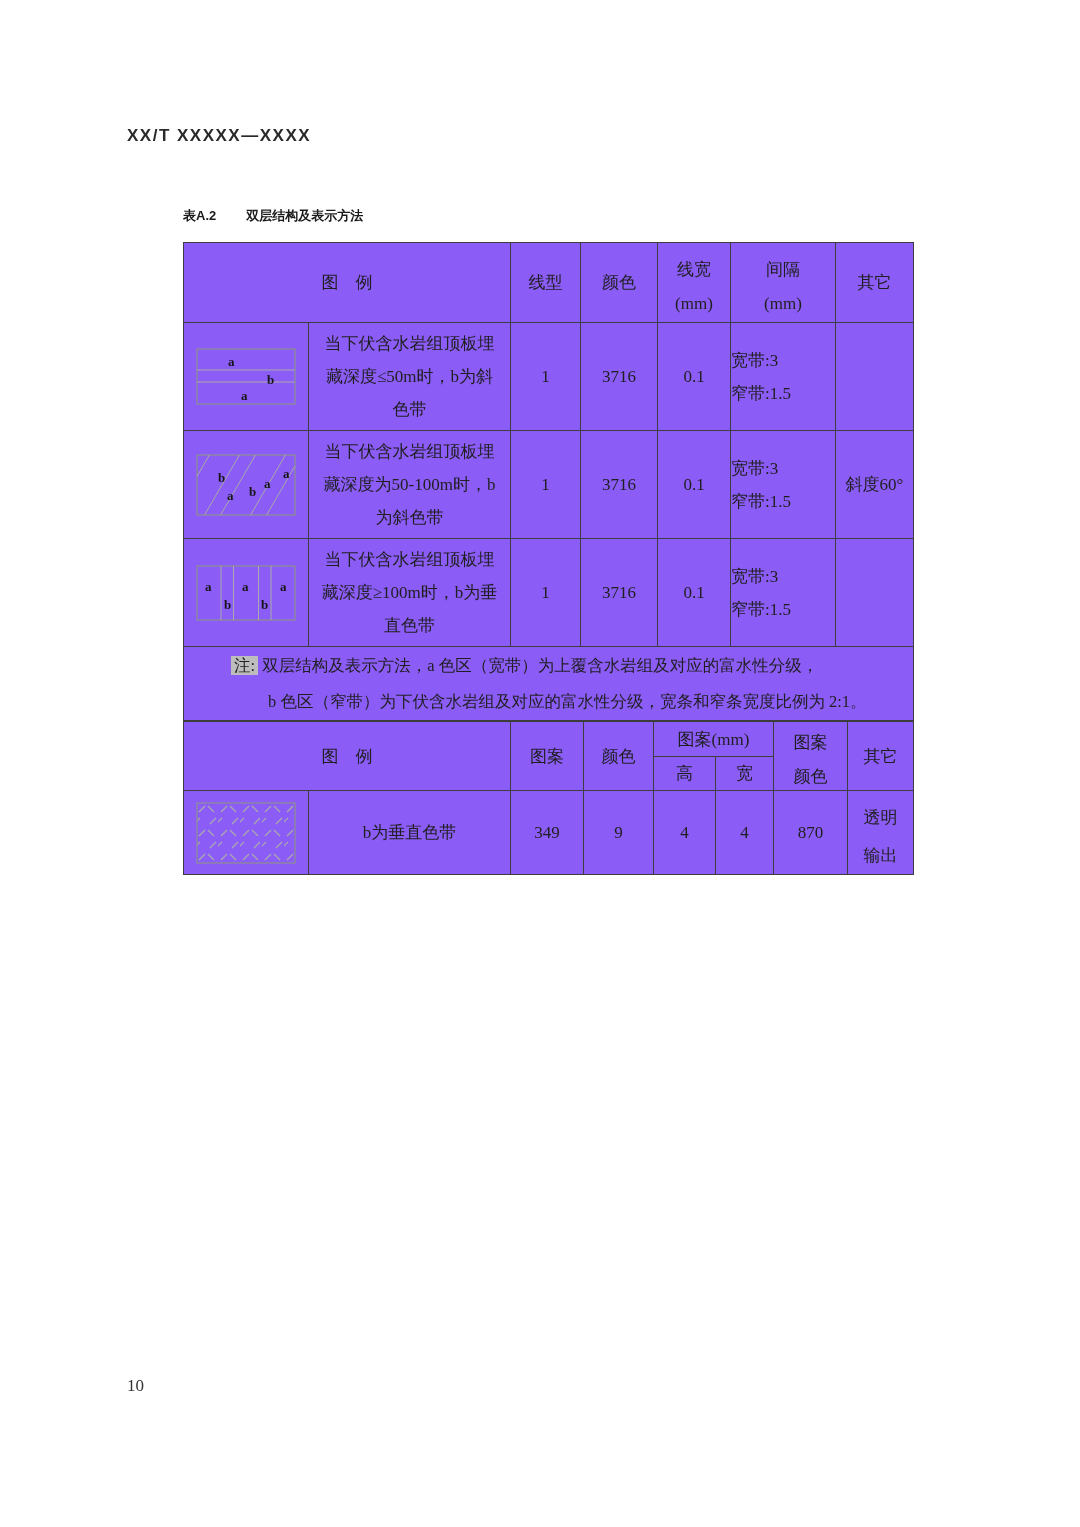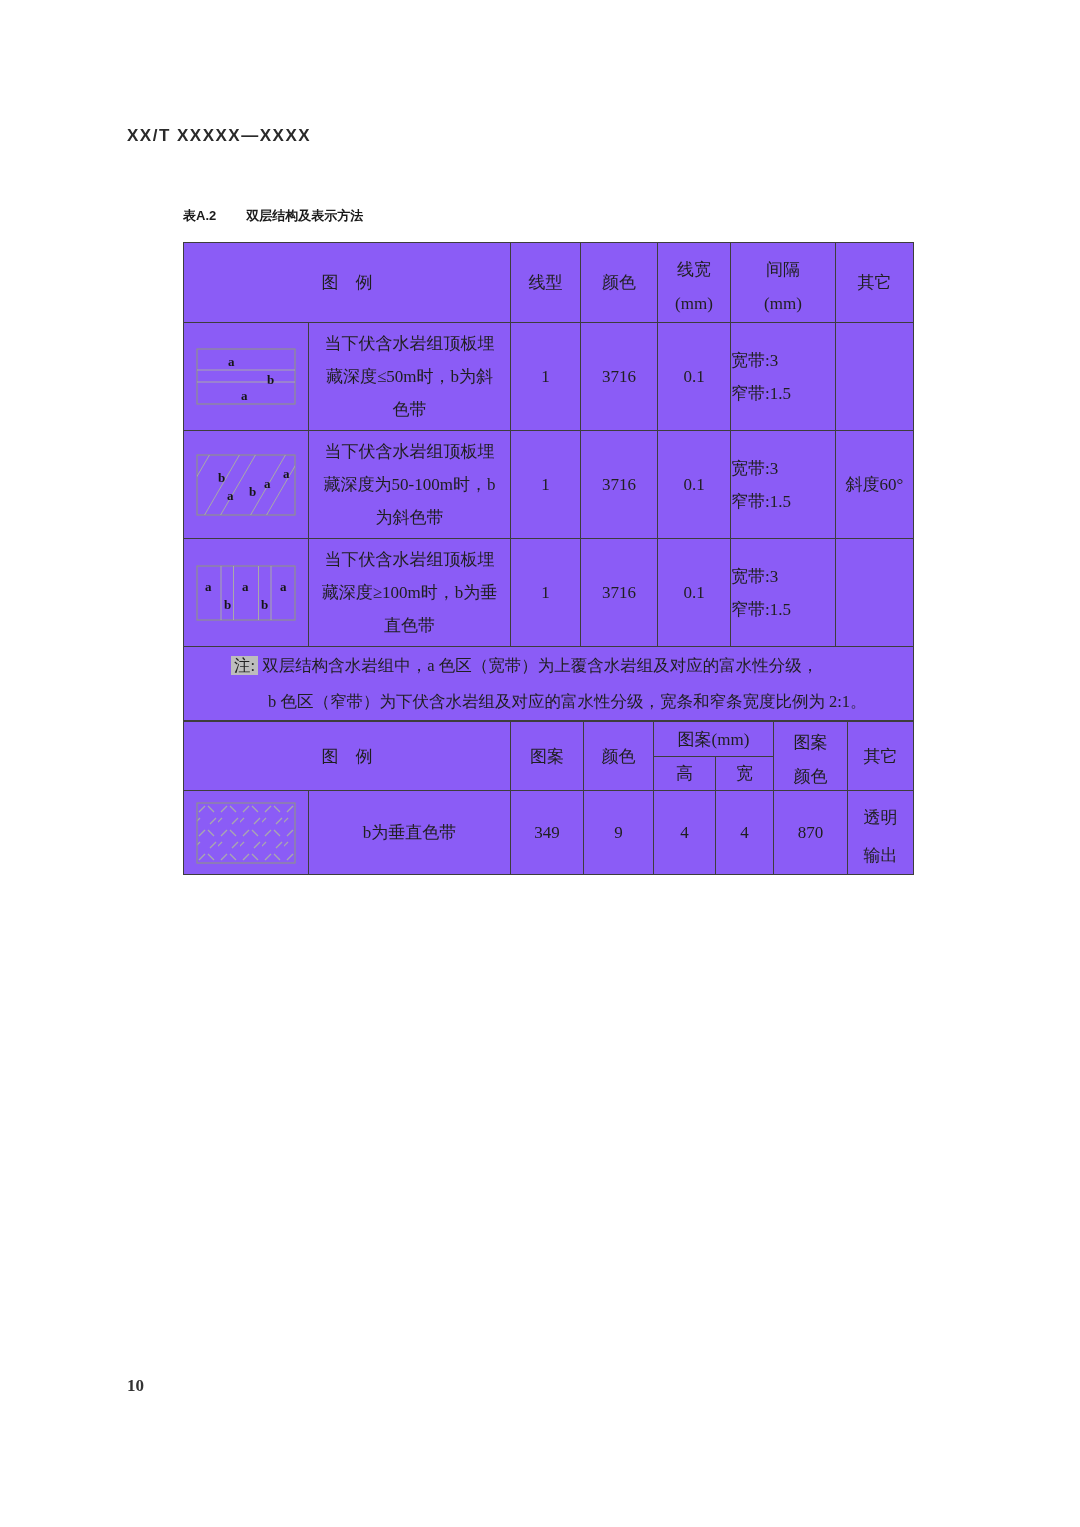--- a/index.html
+++ b/index.html
@@ -7,21 +7,21 @@
   body {
     width:1080px; height:1527px; position:relative; overflow:hidden;
     font-family:"Liberation Serif","DejaVu Serif",serif;
     color:#1f1f1f;
   }
   .doc-header {
     position:absolute; top:126px; left:127px;
     font-family:"Liberation Sans","DejaVu Sans",sans-serif;
     font-size:17px; font-weight:600; letter-spacing:1.5px; color:#2a2a2a;
   }
-  .page-num { position:absolute; top:1376px; left:127px; font-size:17px; color:#333;font-weight:bold; }
+  .page-num { position:absolute; top:1376px; left:127px; font-size:17px; color:#333; }
 
   .content { position:absolute; top:207px; left:183px; width:730px; }
 
   .tbl-title {
     width:730px; 
     font-family:"Liberation Sans","DejaVu Sans",sans-serif;
     font-weight:bold; font-size:13px; color:#1a1a1a;
     margin-bottom:17px;
   }
   .tbl-title .t-label { margin-right:30px; }
@@ -174,21 +174,21 @@
       <td>0.1</td>
       <td class="gap-cell">
         <div>宽带:3</div>
         <div>窄带:1.5</div>
       </td>
       <td></td>
     </tr>
 
     <tr class="h-note">
       <td colspan="7" class="note-cell">
-        <div class="nl"><span class="note-label">注:</span> <span>双层结构含水岩组中，a 色区（宽带）为上覆含水岩组及对应的富水性分级，</span></div>
+        <div class="nl"><span class="note-label">注:</span> <span>双层结构及表示方法，a 色区（宽带）为上覆含水岩组及对应的富水性分级，</span></div>
         <div class="nl note-line2">b 色区（窄带）为下伏含水岩组及对应的富水性分级，宽条和窄条宽度比例为 2:1。</div>
       </td>
     </tr>
   </tbody>
     </table>
 
 
   <table>
     <colgroup>
       <col style="width:125px">

